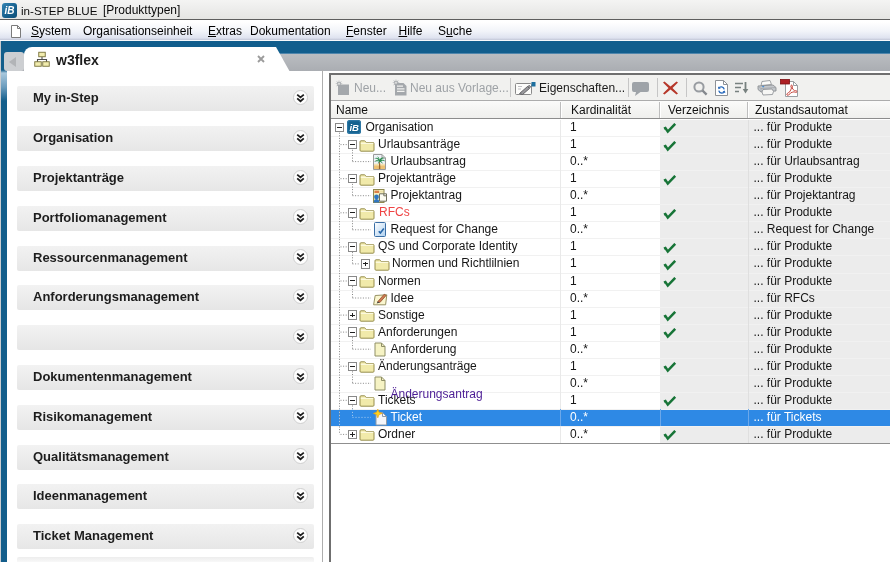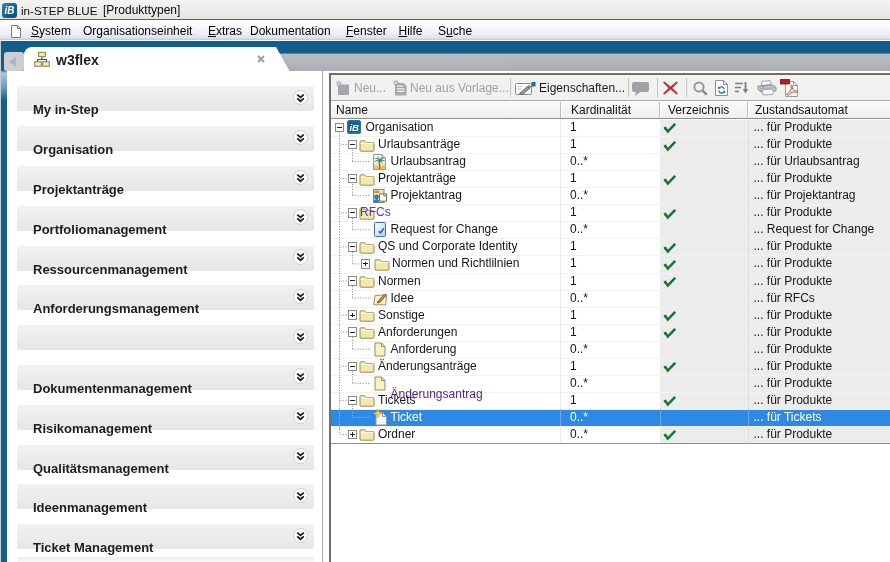--- a/index.html
+++ b/index.html
@@ -37,21 +37,21 @@
 #tab { left:24px; top:47px; width:267px; height:25px; background:#ffffff; border-radius:8px 10px 0 0;
   clip-path:polygon(0 100%, 0 0, 252px 0, 266px 100%); }
 #tablabel { left:32px; top:0px; height:25px; line-height:26px; font-size:14px; font-weight:bold; color:#1c1c1c; }
 #tabclose { left:256.5px; top:55px; width:8px; height:8px; }
 
 
 #sidebar { left:7px; top:72px; width:315px; height:490px; background:#ffffff; }
 #sideborder { left:322px; top:70px; width:1px; height:492px; background:#aeaeae; }
 .acc { position:absolute; left:17px; width:297px; height:25px;
   background:linear-gradient(180deg,#f2f2f2 0%,#ebebeb 60%,#e6e6e6 100%); border-radius:2px; }
-.acc .lbl { position:absolute; left:16px; top:12px; height:25px; line-height:24.5px; font-size:13px; font-weight:bold; color:#1d1d1d; white-space:nowrap;text-align:center; }
+.acc .lbl { position:absolute; left:16px; top:0; height:25px; line-height:24.5px; font-size:13px; font-weight:bold; color:#1d1d1d; white-space:nowrap;text-align:center; }
 .acc .chev { position:absolute; left:275.5px; top:3.6px; width:15.5px; height:15.5px; border-radius:50%;
   background:#fdfdfd; border:1px solid #cfcfcf; }
 #accnext { left:17px; top:556.5px; width:297px; height:5.5px; background:linear-gradient(180deg,#ededed,#f8f8f8); border-radius:2px 2px 0 0; }
 
 
 #tframe-top { left:329px; top:73px; width:561px; height:1.5px; background:#6f6f6f; }
 #tframe-left { left:329px; top:73px; width:1.5px; height:489px; background:#6f6f6f; }
 #toolbar { left:330.5px; top:74.5px; width:559.5px; height:26px; background:#f1f1ef; border-bottom:1px solid #acacac; }
 .tsep { position:absolute; top:78px; width:1px; height:19px; background:#c6c6c6; }
 .ttext { position:absolute; top:76px; height:24px; line-height:24px; font-size:12px; white-space:nowrap; }
@@ -402,21 +402,21 @@
 <span class="rtext" style="left:390.5px;top:187.2px;color:#161616">Projektantrag</span>
 <span class="rtext" style="left:570px;top:187.2px;color:#161616">0..*</span>
 <span class="rtext" style="left:753.5px;top:187.2px;color:#161616">... für Projektantrag</span>
 <span class="ebox" style="left:347.8px;top:208.0px">
         <span class="h"></span>
       </span>
 <svg class="icon" style="left:359.0px;top:206.775px" width="16" height="13" viewBox="0 0 16 13">
 <path d="M1,2.8 Q1,1.8 2,1.8 L5.4,1.8 Q6.2,1.8 6.5,2.5 L7.0,3.5 L14,3.5 Q15,3.5 15,4.5 L15,11.2 Q15,12.2 14,12.2 L2,12.2 Q1,12.2 1,11.2 Z" fill="#f1eaaa" stroke="#968d4d" stroke-width="1"></path>
 <path d="M1.8,4.3 L14.2,4.3" stroke="#fdfbe4" stroke-width="1.2"></path>
 </svg>
-<span class="rtext" style="left:360px;top:204.2px;color:#6d28d9">RFCs</span>
+<span class="rtext" style="left:379px;top:204.2px;color:#ef4444">RFCs</span>
 <span class="rtext" style="left:570px;top:204.2px;color:#161616">1</span>
 <svg class="icon" style="left:663px;top:208.7px" width="14" height="12" viewBox="0 0 14 12">
 <path d="M1.0,5.6 L2.4,5.0 L4.8,8.6 L12.2,0.8" fill="none" stroke="#177437" stroke-width="2.5"></path>
 </svg>
 <span class="rtext" style="left:753.5px;top:204.2px;color:#161616">... für Produkte</span>
 <svg class="icon" style="left:373.5px;top:222.32500000000002px" width="12" height="15" viewBox="0 0 12 15">
 <rect x="0.5" y="0.5" width="11" height="14" rx="1" fill="url(#rfcg)" stroke="#3a6ea5" stroke-width="1"></rect>
 <path d="M4.8,9.2 L6.4,11.0 L9.8,6.6" fill="none" stroke="#2766a8" stroke-width="1.6"></path>
 </svg>
 <span class="rtext" style="left:390.5px;top:221.3px;color:#161616">Request for Change</span>

